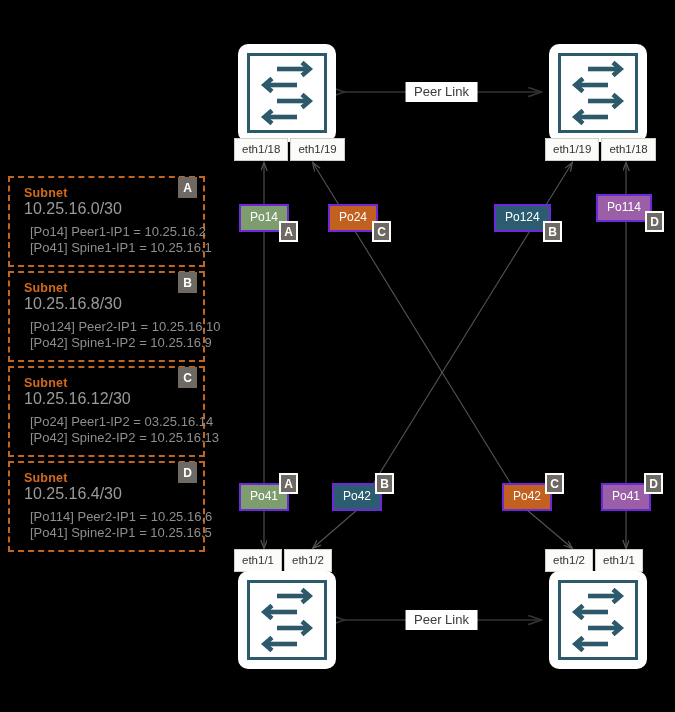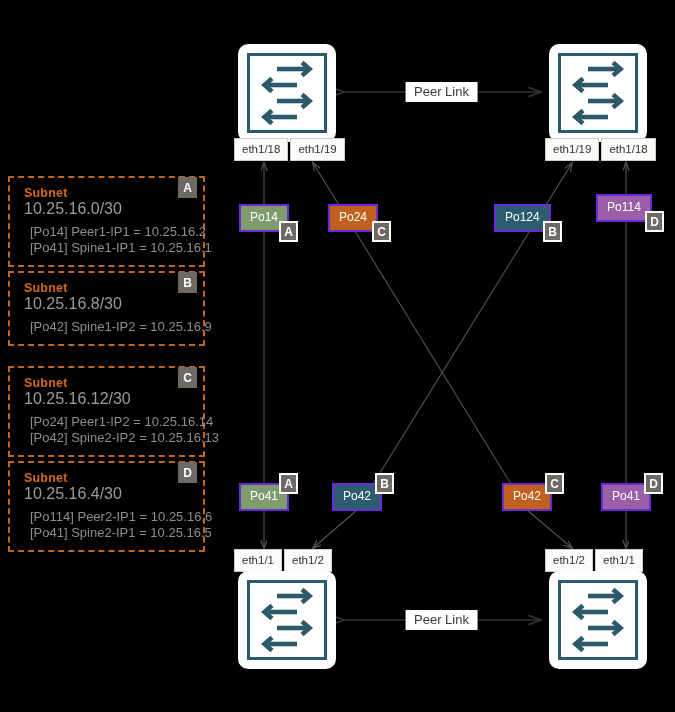--- a/index.html
+++ b/index.html
@@ -133,30 +133,31 @@
       <div class="subnet-line">[Po14] Peer1-IP1 = 10.25.16.2</div>
       <div class="subnet-line">[Po41] Spine1-IP1 = 10.25.16.1</div>
     </div>
   </div>
 
   <div class="subnet-box" style="top:271px;">
     <div class="box-badge">B</div>
     <div class="subnet-title">Subnet</div>
     <div class="subnet-cidr">10.25.16.8/30</div>
     <div class="subnet-lines">
+      <div class="subnet-line">[Po124] Peer2-IP1 = 10.25.16.10</div>
       <div class="subnet-line">[Po42] Spine1-IP2 = 10.25.16.9</div>
     </div>
   </div>
 
   <div class="subnet-box" style="top:366px;">
     <div class="box-badge">C</div>
     <div class="subnet-title">Subnet</div>
     <div class="subnet-cidr">10.25.16.12/30</div>
     <div class="subnet-lines">
-      <div class="subnet-line">[Po24] Peer1-IP2 = 10.25.16.14</div>
+      <div class="subnet-line">[Po24] Peer1-IP2 = 03.25.16.14</div>
       <div class="subnet-line">[Po42] Spine2-IP2 = 10.25.16.13</div>
     </div>
   </div>
 
   <div class="subnet-box" style="top:461px;">
     <div class="box-badge">D</div>
     <div class="subnet-title">Subnet</div>
     <div class="subnet-cidr">10.25.16.4/30</div>
     <div class="subnet-lines">
       <div class="subnet-line">[Po114] Peer2-IP1 = 10.25.16.6</div>

